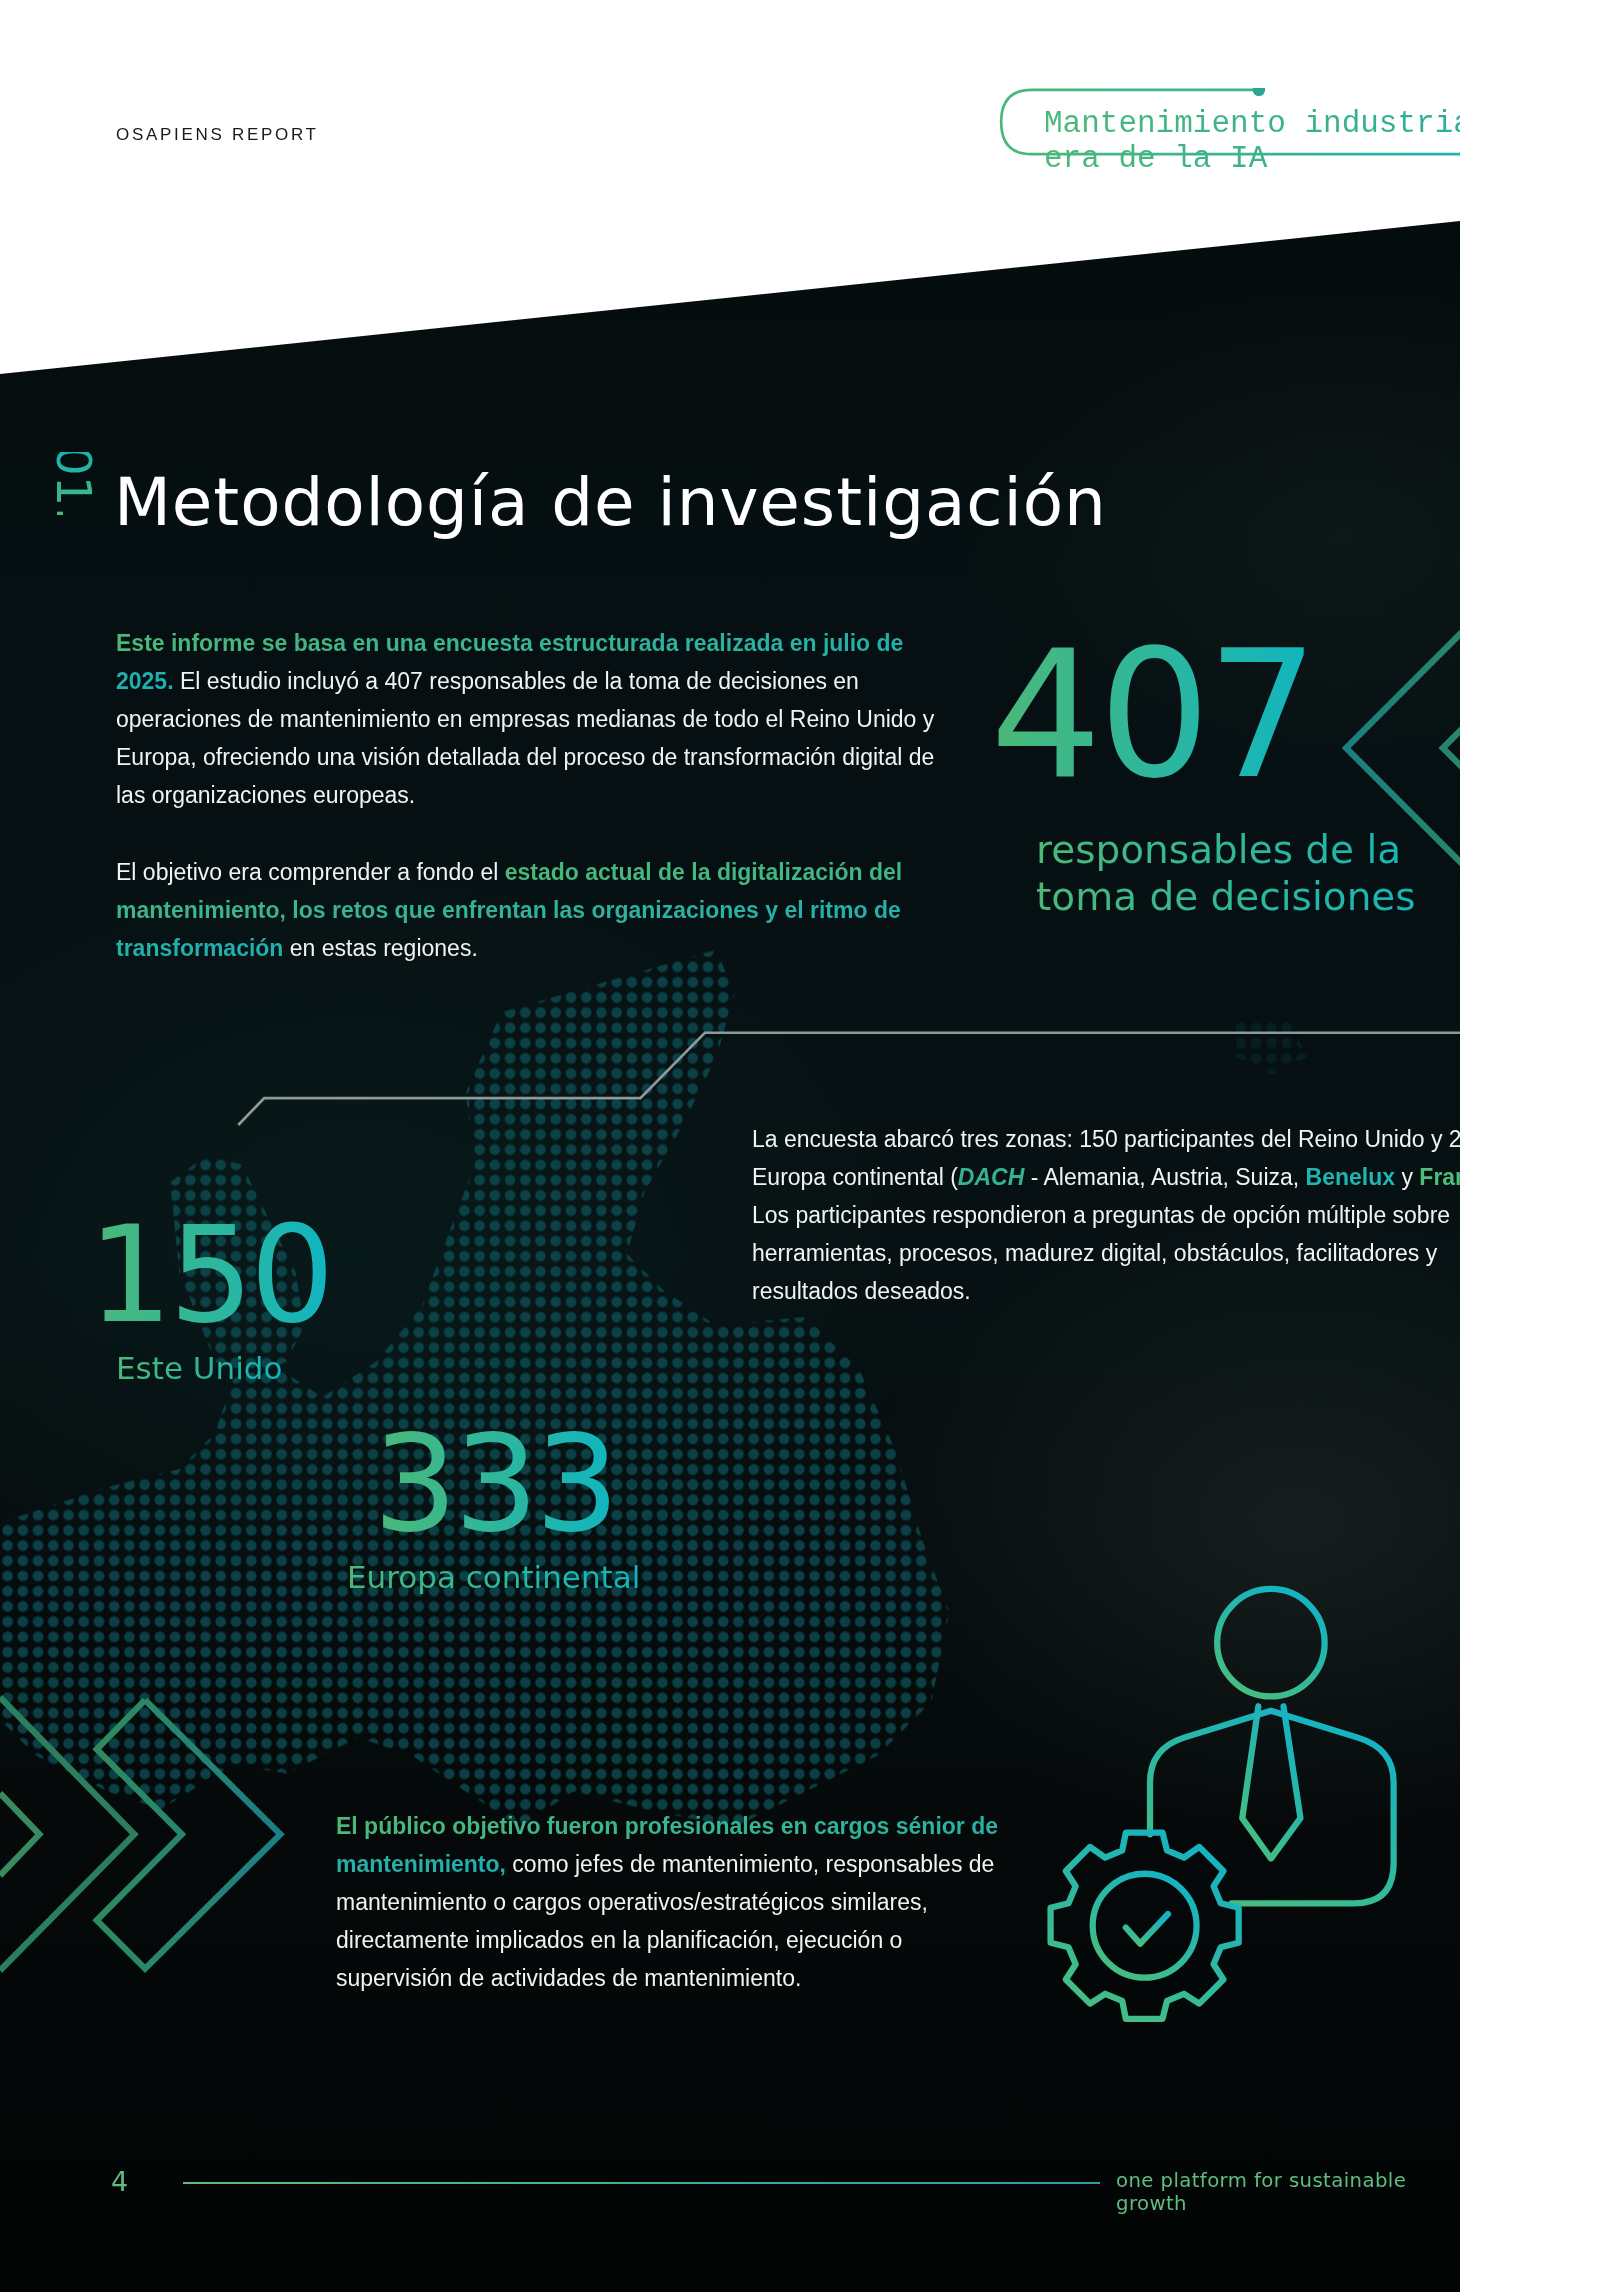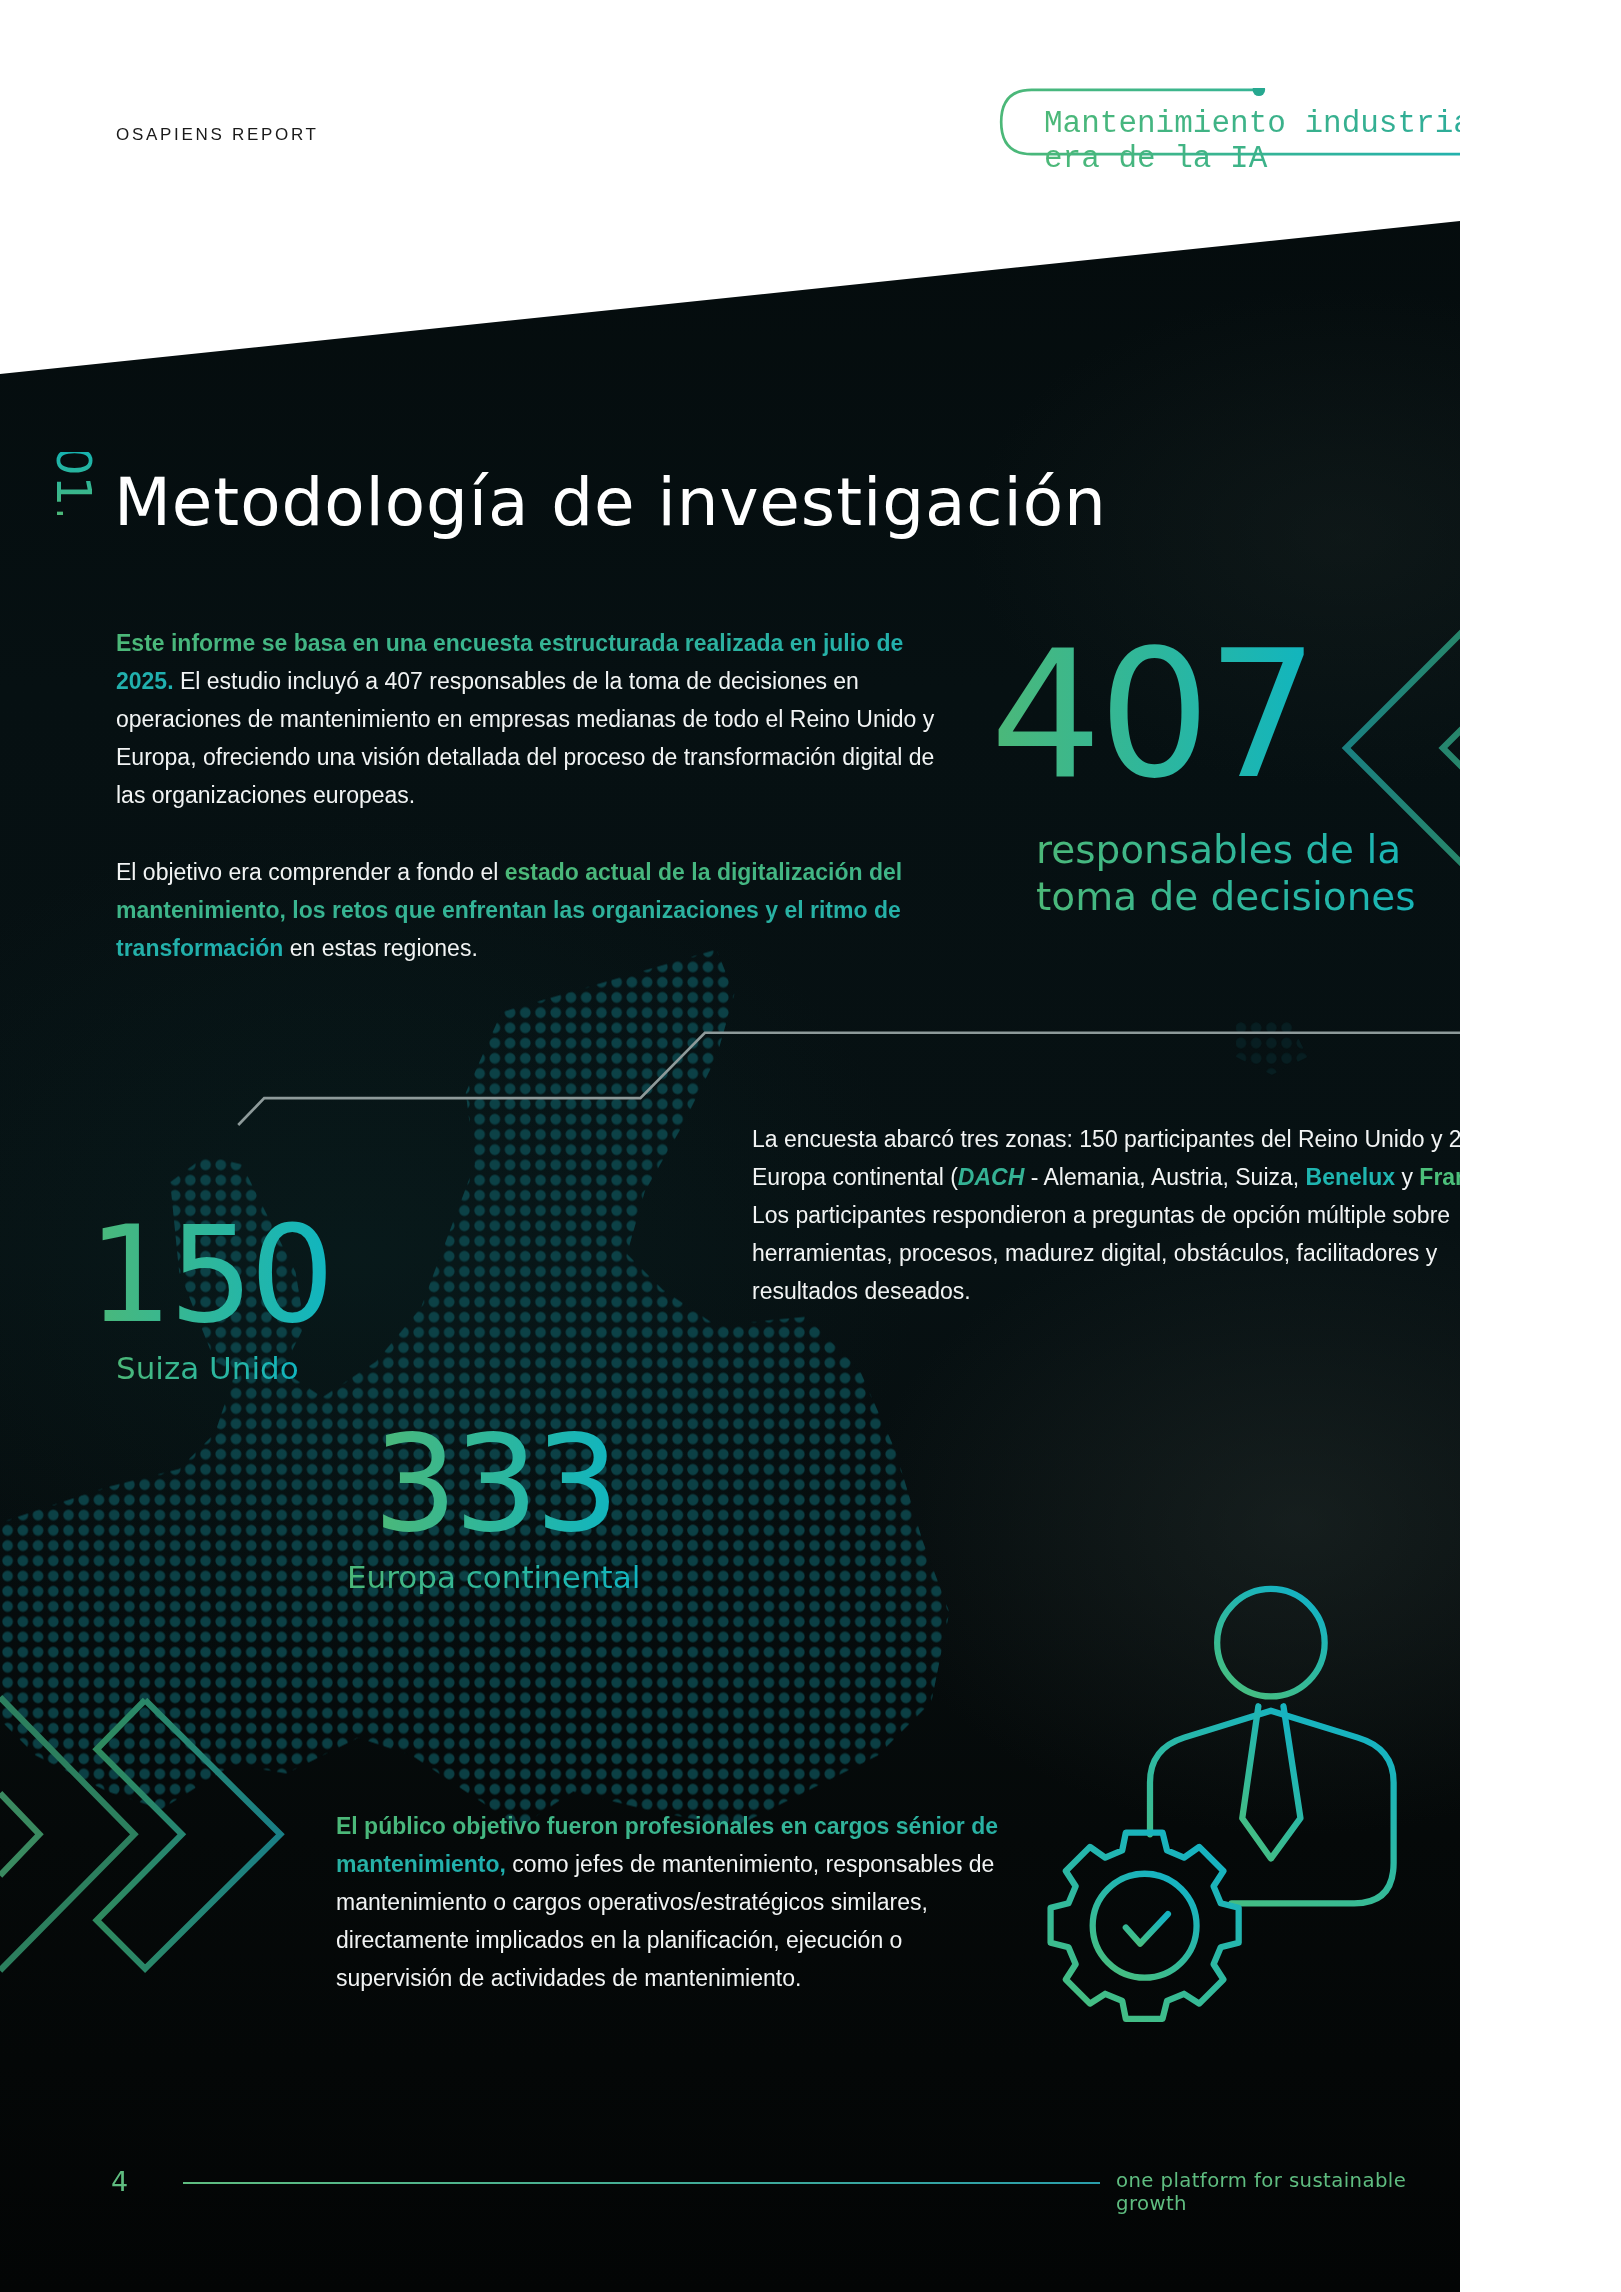--- a/index.html
+++ b/index.html
@@ -188,21 +188,21 @@
   <p class="para p1"><span class="hl">Este informe se basa en una encuesta estructurada realizada en julio de 2025.</span><span> El estudio incluyó a 407 responsables de la toma de decisiones en operaciones de mantenimiento en empresas medianas de todo el Reino Unido y Europa, ofreciendo una visión detallada del proceso de transformación digital de las organizaciones europeas.</span></p>
 
   <p class="para p2"><span>El objetivo era comprender a fondo el </span><span class="hl">estado actual de la digitalización del mantenimiento, los retos que enfrentan las organizaciones y el ritmo de transformación</span><span> en estas regiones.</span></p>
 
   <div class="grad-num n407">407</div>
   <div class="grad-label l407">responsables de la toma de decisiones</div>
 
   <p class="para p3"><span>La encuesta abarcó tres zonas: 150 participantes del Reino Unido y 257 de Europa continental (</span><span class="hl-mid">DACH</span><span> - Alemania, Austria, Suiza, </span><span class="hl-teal">Benelux</span><span> y </span><span class="hl-green">Francia</span><span>). Los participantes respondieron a preguntas de opción múltiple sobre herramientas, procesos, madurez digital, obstáculos, facilitadores y resultados deseados.</span></p>
 
   <div class="grad-num n150">150</div>
-  <div class="grad-label l150">Suiza Unido</div>
+  <div class="grad-label l150">Este Unido</div>
 
   <div class="grad-num n257">333</div>
   <div class="grad-label l257">Europa continental</div>
 
   <p class="para p4"><span class="hl">El público objetivo fueron profesionales en cargos sénior de mantenimiento,</span><span> como jefes de mantenimiento, responsables de mantenimiento o cargos operativos/estratégicos similares, directamente implicados en la planificación, ejecución o supervisión de actividades de mantenimiento.</span></p>
 
   <div class="footer-num">4</div>
   <div class="footer-line"></div>
   <div class="footer-tag">one platform for sustainable growth</div>
 

